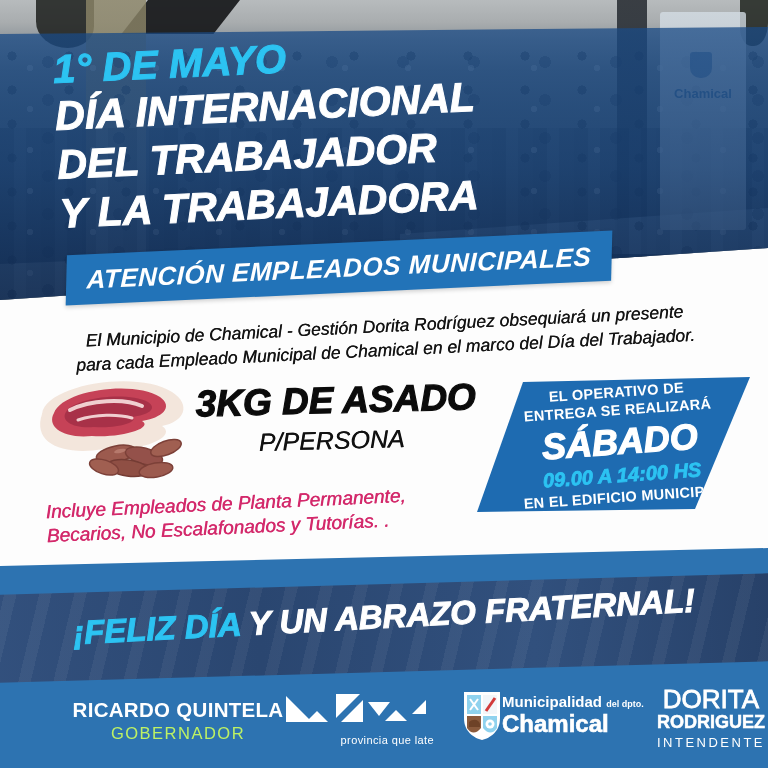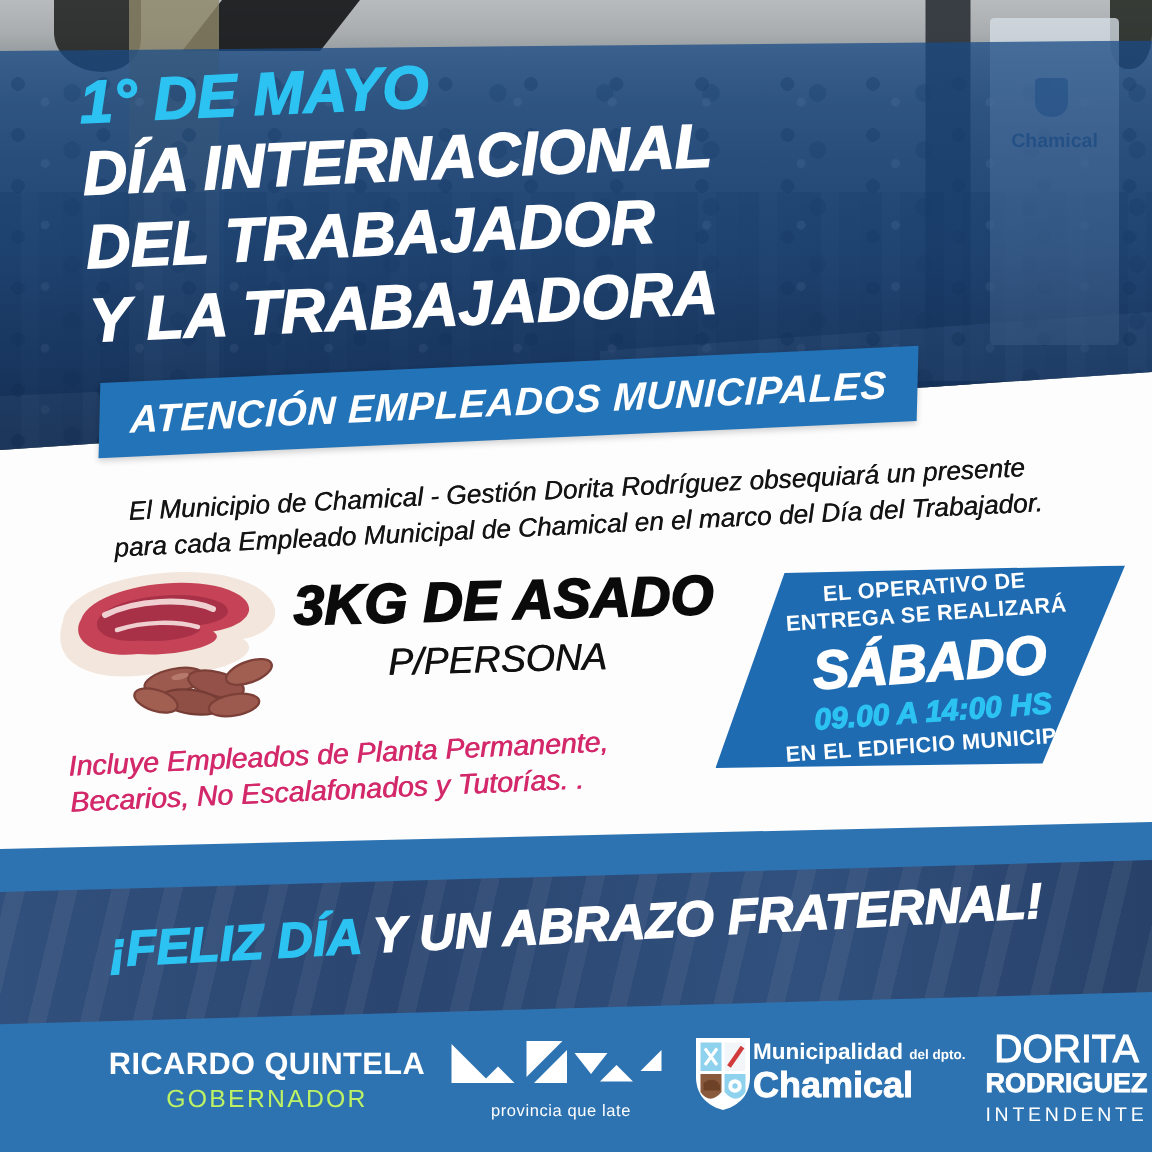--- a/index.html
+++ b/index.html
@@ -102,21 +102,21 @@
     background:repeating-linear-gradient(105deg, rgba(255,255,255,.05) 0 12px, transparent 12px 34px);
   }
   .greeting { position:absolute; left:0; top:52px; width:768px; text-align:center; transform:rotate(-3deg); white-space:nowrap; }
   .greeting .hi { font-size:33px; font-weight:bold; font-style:italic; color:#2cc3f2; -webkit-text-stroke:1px #2cc3f2; }
   .greeting .rest { font-size:33px; font-weight:bold; font-style:italic; color:#fff; -webkit-text-stroke:1px #fff; }
   
   .footer { position:absolute; left:0; bottom:6px; width:768px; height:78px;margin-left:24px; }
   .gov { position:absolute; left:36px; top:14px; width:236px; text-align:center; color:#fff; }
   .gov-name { font-size:20.5px; font-weight:bold; letter-spacing:.3px; white-space:nowrap; }
   .gov-role { font-size:16.5px; letter-spacing:1.5px; margin-top:2px; color:#bef264; }
-  .rioja { position:absolute; left:275px; top:8px; width:150px; text-align:center; }
+  .rioja { position:absolute; left:260px; top:8px; width:150px; text-align:right; }
   .rioja-tag { font-size:11px; color:#fff; margin-top:-2px; letter-spacing:.4px; }
   .muni { position:absolute; left:438px; top:4px; display:flex; align-items:center; gap:0; }
   .muni-texts { color:#fff; line-height:1; }
   .muni-top { font-size:15px; font-weight:bold; white-space:nowrap; }
   .muni-top .suffix { font-size:9px; font-weight:bold; }
   .muni-name { font-size:24px; font-weight:bold; -webkit-text-stroke:.6px #fff; margin-top:3px; }
   .mayor { position:absolute; left:618px; top:2px; width:138px; text-align:center; color:#fff; }
   .mayor-top { font-size:26px; font-weight:normal; -webkit-text-stroke:.8px #fff; line-height:26px; }
   .mayor-bottom { font-size:18px; font-weight:bold; -webkit-text-stroke:.5px #fff; line-height:20px; }
   .mayor-role { font-size:13px; letter-spacing:2.5px; margin-top:3px; }

